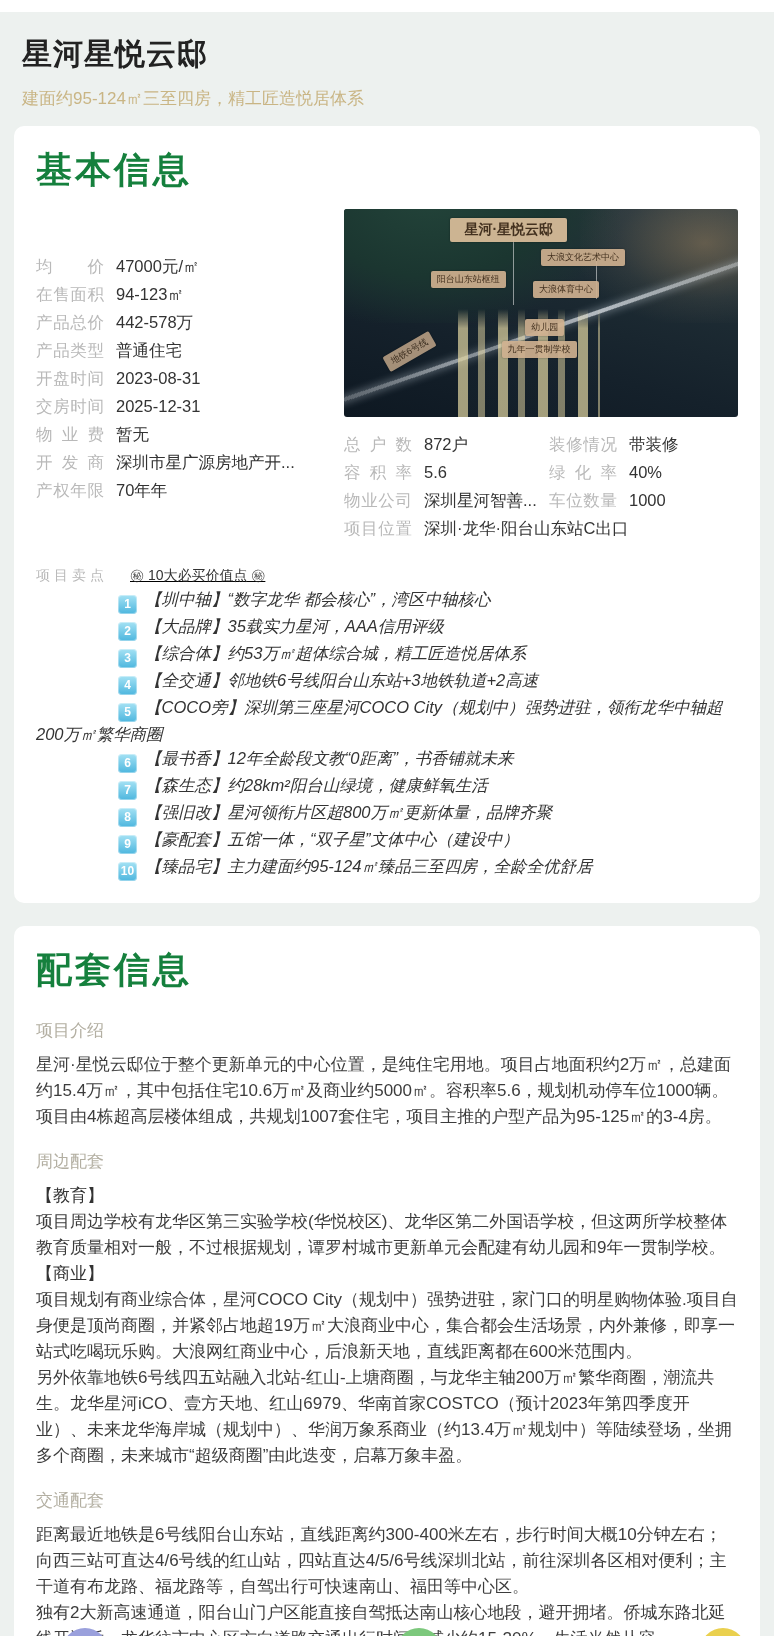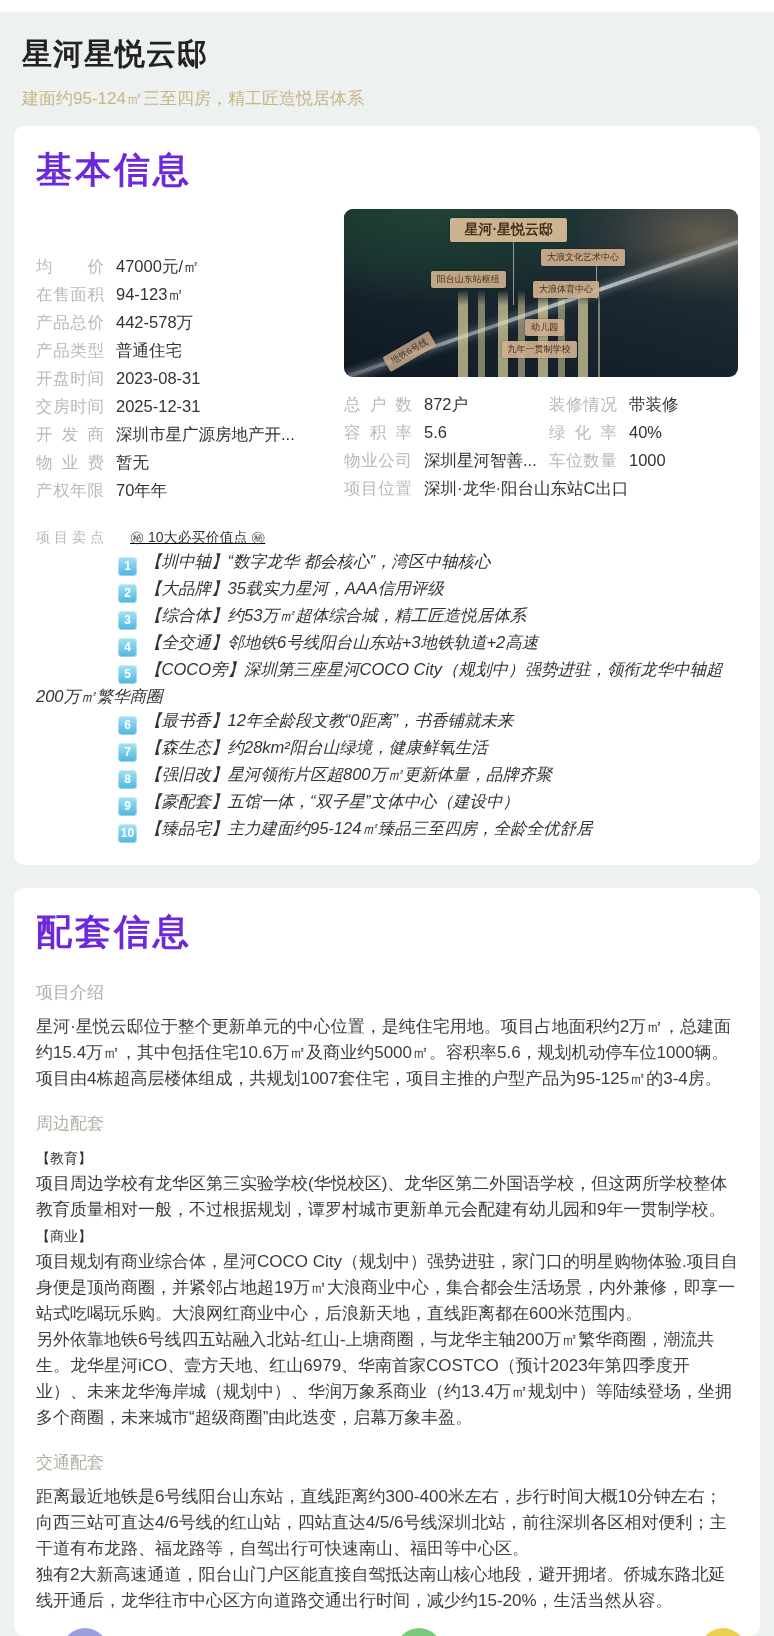--- a/index.html
+++ b/index.html
@@ -9,32 +9,32 @@
   .top-strip { height:12px; background:#ffffff; }
 
   
   .header { padding:22px 22px 16px 22px; }
   .page-title { font-size:30px; font-weight:bold; color:#222; letter-spacing:1px; }
   .page-subtitle { margin-top:12px; font-size:17px; color:#c9b584; }
 
   
   .card { background:#fff; border-radius:10px; margin:0 14px; padding:20px 22px 22px 22px; }
   .card + .card { margin-top:23px; }
-  .section-title { font-size:36px; font-weight:bold; color:#6d28d9; letter-spacing:3px; margin-bottom:14px; }
+  .section-title { font-size:36px; font-weight:bold; color:#15803d; letter-spacing:3px; margin-bottom:14px; }
 
   
   .info-layout { display:flex; gap:8px; }
   .fields-left { width:300px; flex:0 0 auto; padding-top:48px; }
   .field { font-size:16.5px; line-height:18px; margin-bottom:10px; white-space:nowrap; }
   .flabel { display:inline-block; width:68px; color:#b9b9b9; text-align:justify; text-align-last:justify; margin-right:12px; vertical-align:top; }
   .fvalue { color:#333; }
   .right-col { flex:1 1 auto; min-width:0; }
 
   
-  .property-image { position:relative; width:100%; height:168px; border-radius:9px; overflow:hidden; background:linear-gradient(195deg,#2c3a41 0%,#1d2b33 35%,#15212b 65%,#0e1822 100%); }
+  .property-image { position:relative; width:100%; height:208px; border-radius:3px; overflow:hidden; background:linear-gradient(195deg,#2c3a41 0%,#1d2b33 35%,#15212b 65%,#0e1822 100%); }
   .img-mountain { position:absolute; left:-10%; top:-35%; width:80%; height:90%; background:radial-gradient(ellipse at 40% 30%, #23443a 0%, #1b3630 45%, transparent 75%); }
   .img-citylight { position:absolute; right:-5%; top:0; width:45%; height:55%; background:radial-gradient(ellipse at 70% 30%, rgba(214,168,110,.35) 0%, rgba(120,110,90,.15) 50%, transparent 75%); }
   .img-road { position:absolute; left:-15%; top:55%; width:140%; height:4px; background:linear-gradient(90deg, rgba(235,240,245,.25), rgba(240,245,250,.8), rgba(235,240,245,.3)); box-shadow:0 0 8px rgba(230,240,250,.6); transform:rotate(-19deg); }
   .img-towers { position:absolute; left:29%; bottom:0; width:36%; height:52%;
     background:repeating-linear-gradient(90deg, rgba(222,210,160,.85) 0 10px, rgba(40,52,62,.2) 10px 20px, rgba(205,195,150,.7) 20px 27px, rgba(30,42,52,.3) 27px 40px);
     -webkit-mask:linear-gradient(180deg,transparent 0,#000 18%,#000 100%); mask:linear-gradient(180deg,transparent 0,#000 18%,#000 100%); opacity:.85; }
   .img-label { position:absolute; background:rgba(206,176,143,.92); color:#43311f; font-size:9px; padding:2px 6px; border-radius:2px; white-space:nowrap; box-shadow:0 0 2px rgba(0,0,0,.4); }
   .img-label.main { font-size:14px; font-weight:bold; padding:3px 14px; top:9px; left:27%; background:rgba(214,186,152,.95); }
   .img-label.l-culture { top:40px; left:50%; }
   .img-label.l-hub { top:62px; left:22%; }
@@ -59,21 +59,21 @@
   .sp-item { font-size:16.5px; line-height:24px; color:#333; text-indent:82px; }
   .sp-item .badge { display:inline-block; width:19px; height:19px; line-height:19px; text-align:center; border-radius:4px;
     background:linear-gradient(180deg,#a5e2f4 0%,#4db6de 100%); color:#fff; font-size:12px; font-weight:bold;
     margin-right:8px; vertical-align:-3px; text-indent:0; box-shadow:inset 0 0 0 1px rgba(255,255,255,.4); }
   .sp-text { color:#333;font-style:italic; }
 
   
   .sub-label { font-size:17px; color:#b3afa2; margin:20px 0 10px 0; }
   .sub-label.first { margin-top:24px; }
   .body-p { font-size:17px; line-height:26px; color:#3c3c3c; }
-  .body-head { font-size:14px; line-height:26px; color:#333; }
+  .body-head { font-size:17px; line-height:26px; color:#333; }
 
   
   .fab { position:absolute; width:46px; height:46px; border-radius:50%; bottom:-38px; }
   .fab.purple { left:62px; background:#9aa0dc; }
   .fab.green { left:396px; background:#7cc87c; }
   .fab.yellow { left:700px; background:#ead04e; }
 </style>
 </head>
 <body>
 
@@ -89,22 +89,22 @@
     <div class="section-title">基本信息</div>
 
     <div class="info-layout">
       <div class="fields-left">
         <div class="field"><span class="flabel">均价</span><span class="fvalue">47000元/㎡</span></div>
         <div class="field"><span class="flabel">在售面积</span><span class="fvalue">94-123㎡</span></div>
         <div class="field"><span class="flabel">产品总价</span><span class="fvalue">442-578万</span></div>
         <div class="field"><span class="flabel">产品类型</span><span class="fvalue">普通住宅</span></div>
         <div class="field"><span class="flabel">开盘时间</span><span class="fvalue">2023-08-31</span></div>
         <div class="field"><span class="flabel">交房时间</span><span class="fvalue">2025-12-31</span></div>
+        <div class="field"><span class="flabel">物业费</span><span class="fvalue">暂无</span></div>
         <div class="field"><span class="flabel">开发商</span><span class="fvalue">深圳市星广源房地产开...</span></div>
-        <div class="field"><span class="flabel">物业费</span><span class="fvalue">暂无</span></div>
         <div class="field"><span class="flabel">产权年限</span><span class="fvalue">70年年</span></div>
       </div>
 
       <div class="right-col">
         <div class="property-image">
           <div class="img-mountain"></div>
           <div class="img-citylight"></div>
           <div class="img-road"></div>
           <div class="img-towers"></div>
           <div class="img-leader lead1"></div>

